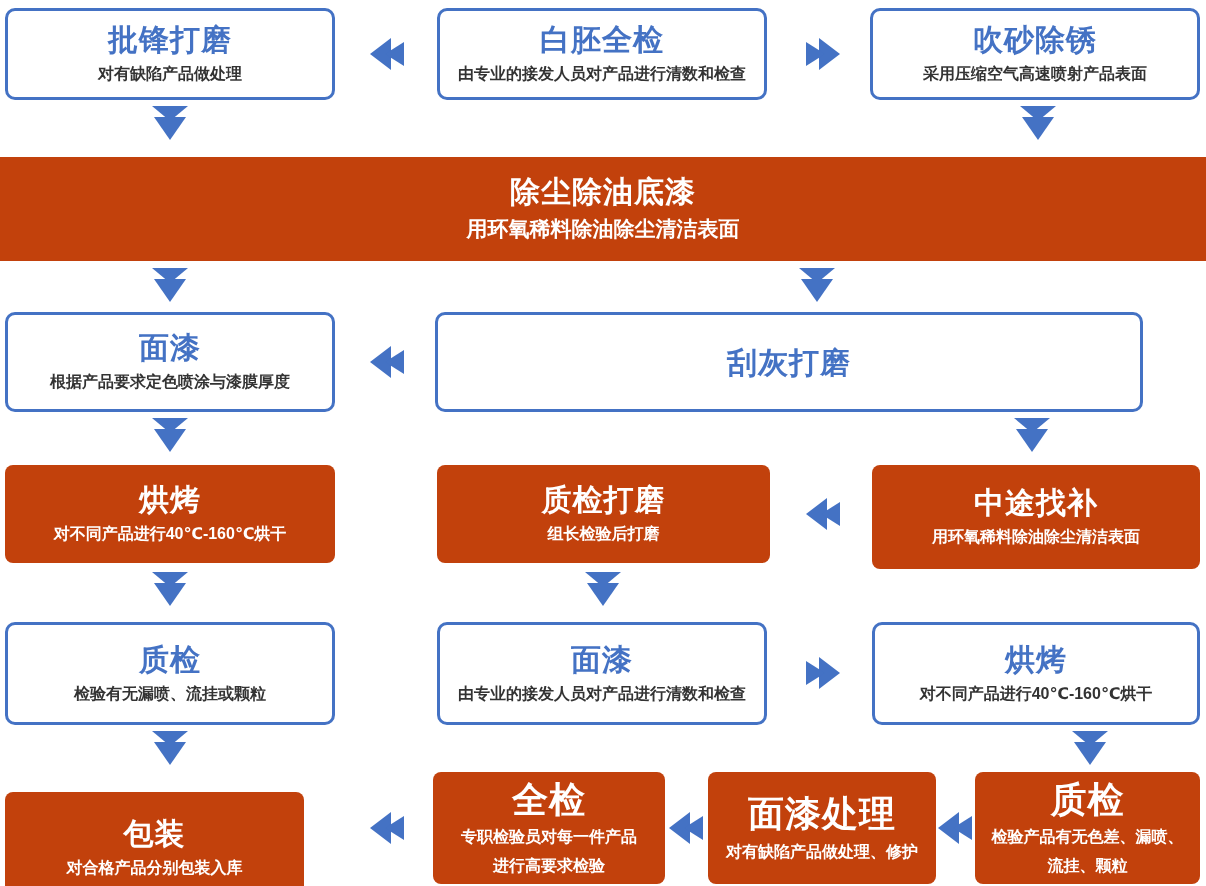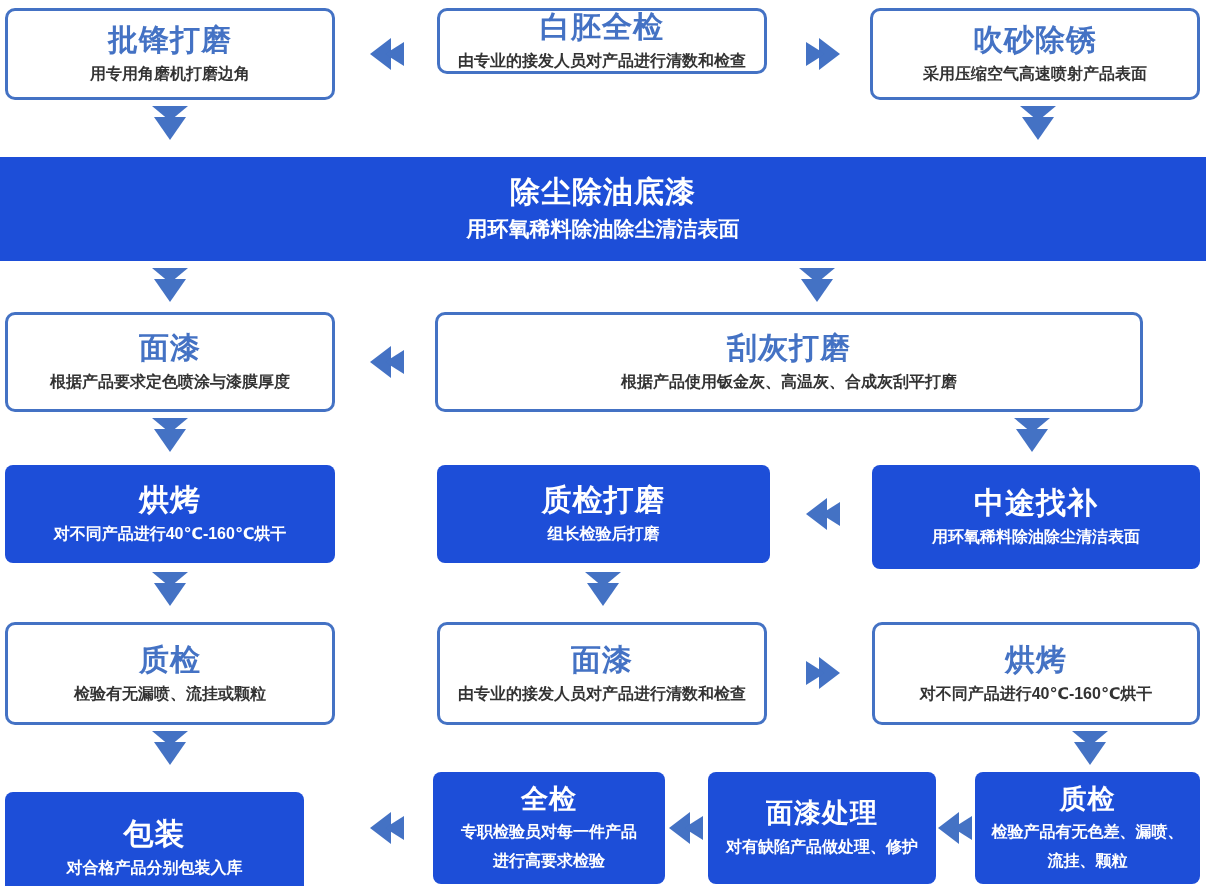--- a/index.html
+++ b/index.html
@@ -18,70 +18,69 @@
     text-align:left;
     gap:7px;
     padding:8px 8px;
   }
   .node.outlined {
     background:#ffffff;
     border:3px solid #4472C4;
     border-radius:10px;
   }
   .node.filled {
-    background:#1d4ed8;
+    background:#c2410c;
     border-radius:8px;
   }
   .node.banner { border-radius:0; }
   .title {
     font-size:30px; font-weight:bold;
     color:#4472C4; letter-spacing:1px;
     line-height:1.1; white-space:nowrap;
   }
-  .small .title { font-size:27px; }
+  .small .title { font-size:36px; }
   .filled .title { color:#ffffff; }
   .sub, .sub2 {
     font-size:16px; font-weight:bold;
     color:#333333; line-height:1.35;
   }
   .filled .sub, .filled .sub2 { color:#ffffff; }
   .banner .sub { font-size:21px; }
   svg.arrow { position:absolute; display:block; }
   svg.arrow polygon { fill:#4472C4; }
 </style>
 </head>
 <body>
 
 <div class="canvas">
 
   <div class="node outlined" style="left:5px;top:8px;width:330px;height:92px">
     <div class="title">批锋打磨</div>
-    <div class="sub">用专用角磨机打磨边角</div>
-  </div>
-  <div class="node outlined" style="left:437px;top:8px;width:330px;height:66px">
+    <div class="sub">对有缺陷产品做处理</div>
+  </div>
+  <div class="node outlined" style="left:437px;top:8px;width:330px;height:92px">
     <div class="title">白胚全检</div>
     <div class="sub">由专业的接发人员对产品进行清数和检查</div>
   </div>
   <div class="node outlined" style="left:870px;top:8px;width:330px;height:92px">
     <div class="title">吹砂除锈</div>
     <div class="sub">采用压缩空气高速喷射产品表面</div>
   </div>
 
   <div class="node filled banner" style="left:0px;top:157px;width:1206px;height:104px">
     <div class="title">除尘除油底漆</div>
     <div class="sub">用环氧稀料除油除尘清洁表面</div>
   </div>
 
   <div class="node outlined" style="left:5px;top:312px;width:330px;height:100px">
     <div class="title">面漆</div>
     <div class="sub">根据产品要求定色喷涂与漆膜厚度</div>
   </div>
   <div class="node outlined" style="left:435px;top:312px;width:708px;height:100px">
     <div class="title">刮灰打磨</div>
-    <div class="sub">根据产品使用钣金灰、高温灰、合成灰刮平打磨</div>
   </div>
 
   <div class="node filled" style="left:5px;top:465px;width:330px;height:98px">
     <div class="title">烘烤</div>
     <div class="sub">对不同产品进行40℃-160℃烘干</div>
   </div>
   <div class="node filled" style="left:437px;top:465px;width:333px;height:98px">
     <div class="title">质检打磨</div>
     <div class="sub">组长检验后打磨</div>
   </div>

